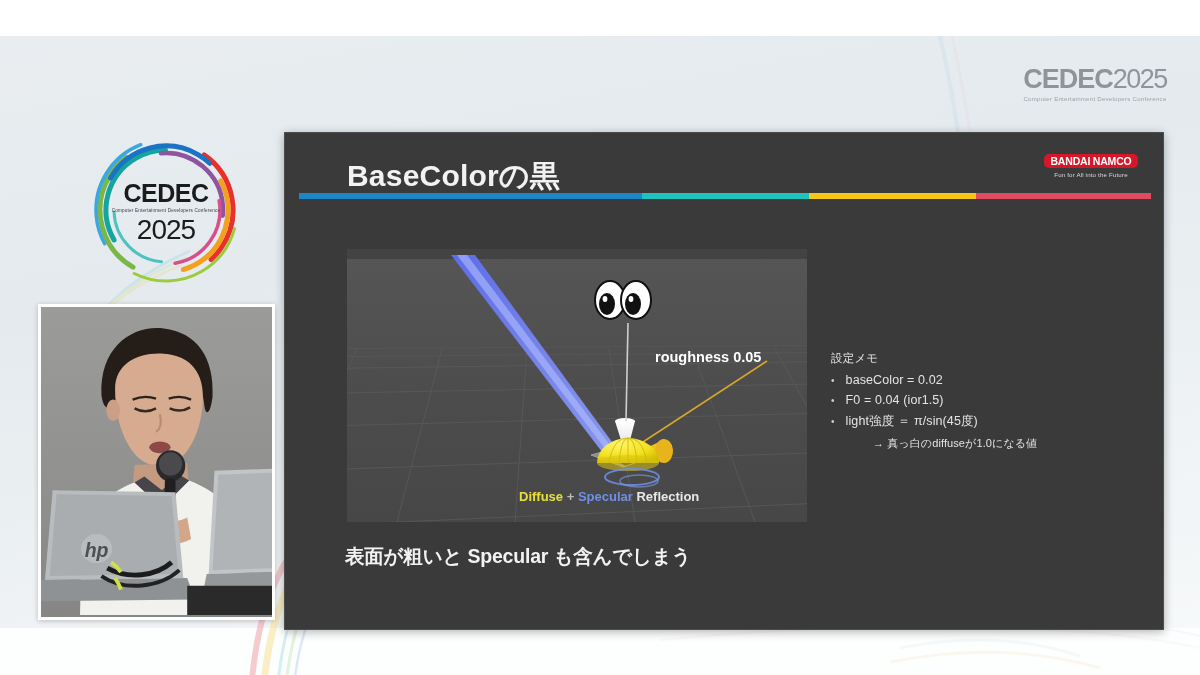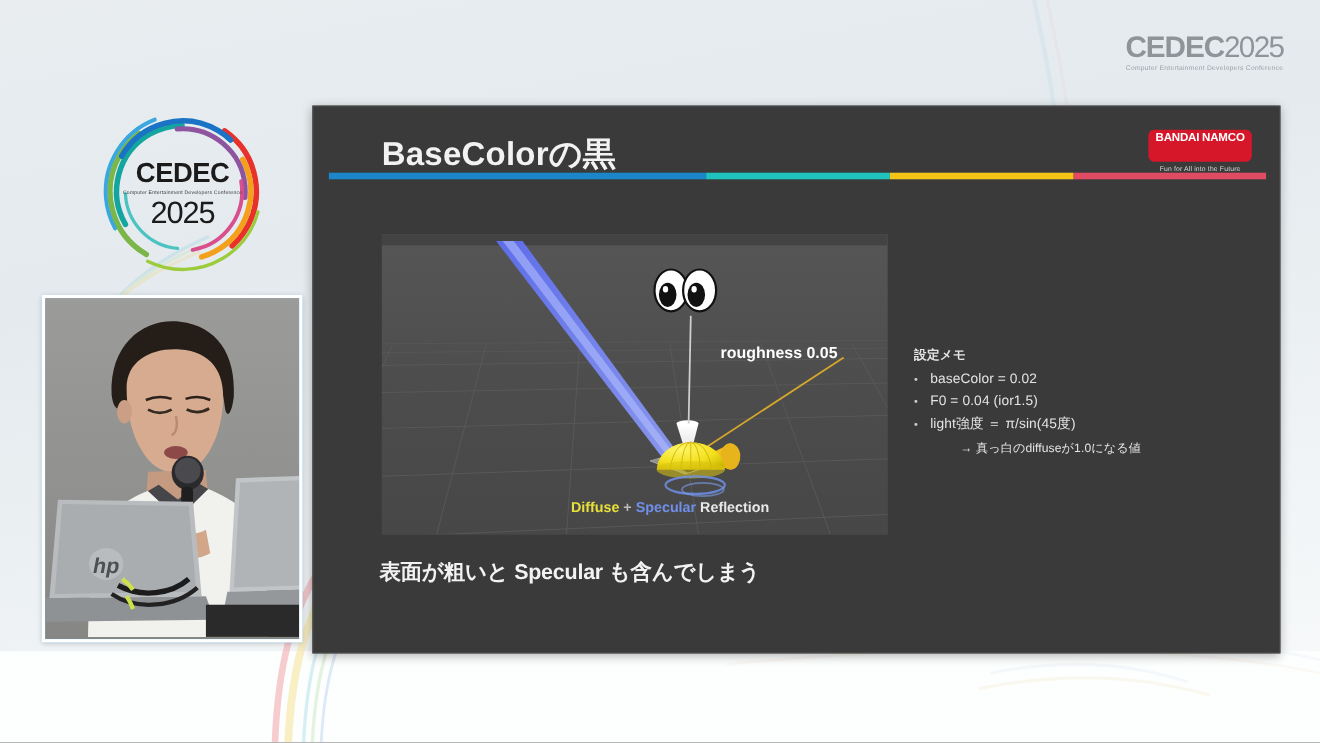--- a/index.html
+++ b/index.html
@@ -5,21 +5,21 @@
 <style>
   * { margin:0; padding:0; box-sizing:border-box; }
   html,body { width:1200px; height:675px; overflow:hidden; }
   body {
     font-family:"Liberation Sans","DejaVu Sans",sans-serif;
     background:#ffffff;
     position:relative;
   }
 
   
-  #stage { position:absolute; inset:0; overflow:hidden; }
+  #stage { position:absolute; inset:0; overflow:hidden;margin-top:36px; }
 
   .bg-top {
     position:absolute; left:0; top:0; width:1200px; height:610px;
     background:linear-gradient(170deg,#e9edf0 0%,#e4eaee 35%,#eef2f4 70%,#f7f9fa 100%);
   }
   .bg-bottom {
     position:absolute; left:0; top:592px; width:1200px; height:83px;
     background:#fdfefe;
   }
   .bg-arcs { position:absolute; inset:0; }
@@ -82,21 +82,21 @@
     font-size:30px; font-weight:bold; color:#f2f2f2; letter-spacing:.2px;
   }
   .divider { position:absolute; left:14px; top:60px; width:852px; height:6px; display:flex; }
   .divider span { height:100%; }
 
   .bandai {
     position:absolute; right:18px; top:21px; width:108px;
     display:flex; flex-direction:column; align-items:center;
   }
   .bandai .bn-box {
-    background:#d6172a; border-radius:5px; padding:2px 6px 16px;
+    background:#d6172a; border-radius:5px; padding:2px 6px 1px;
     font-size:10.5px; font-weight:bold; color:#ffffff;
     letter-spacing:-.2px; white-space:nowrap; line-height:1.05;
   }
   .bandai .bn-tag {
     font-size:6.2px; color:#d8d8d8; margin-top:2.5px;
     letter-spacing:.15px; white-space:nowrap;
   }
 
   .slide-subtitle {
     position:absolute; left:28px; top:80px; width:830px;
@@ -123,21 +123,21 @@
   .lbl-legend .lg-d { color:#e8e03a; }
   .lbl-legend .lg-p { color:#bbbbbb; }
   .lbl-legend .lg-s { color:#6f8fe8; }
   .lbl-legend .lg-r { color:#e8e8e8; }
 
   
   .memo {
     position:absolute; left:546px; top:218px; width:300px;
     color:#e4e4e4;
   }
-  .memo-title { font-size:11.5px; font-weight:bold; margin-bottom:7px; letter-spacing:.2px; }
+  .memo-title { font-size:11.5px; font-weight:normal; margin-bottom:7px; letter-spacing:.2px; }
   .memo-item {
     font-size:12.5px; display:flex; gap:11px; margin-bottom:6px;
     align-items:baseline; letter-spacing:.1px;
   }
   .memo-item .bullet { color:#cfcfcf; font-size:10px; }
   .memo-sub {
     font-size:12.5px; margin-left:35px; margin-bottom:6px; letter-spacing:.1px;
   }
   .memo-arrow {
     font-size:11px; margin-left:42px; letter-spacing:.1px;

